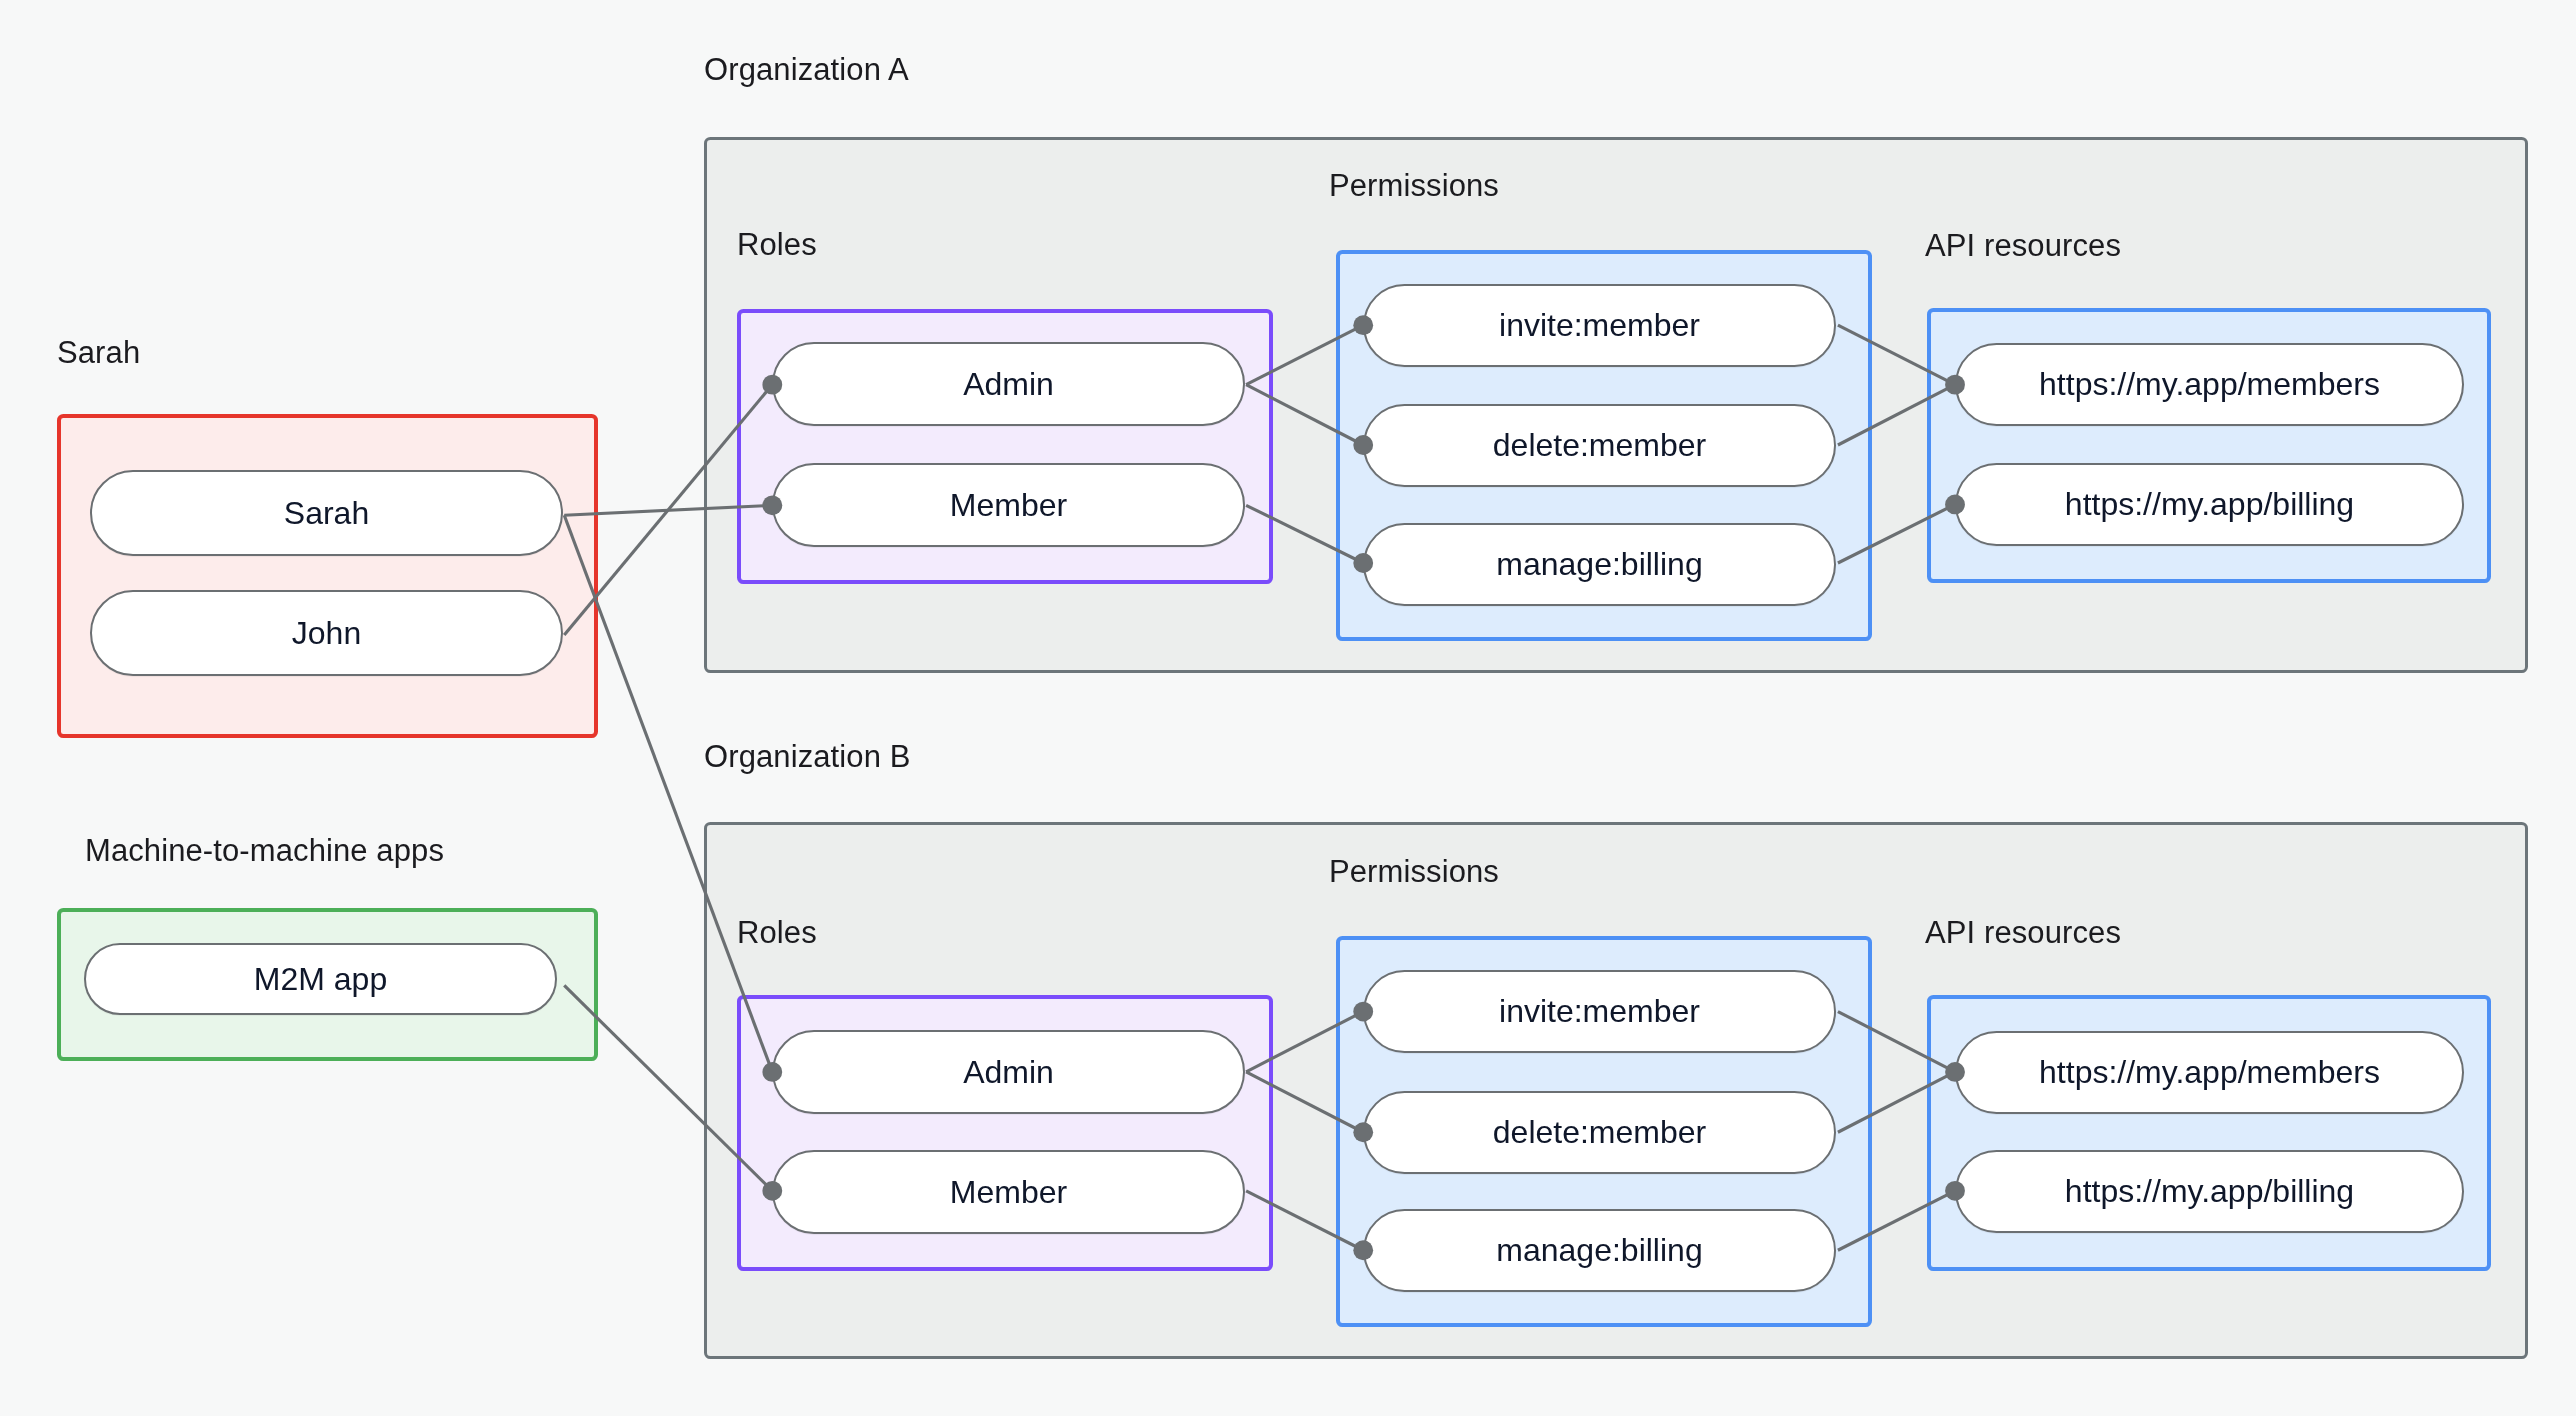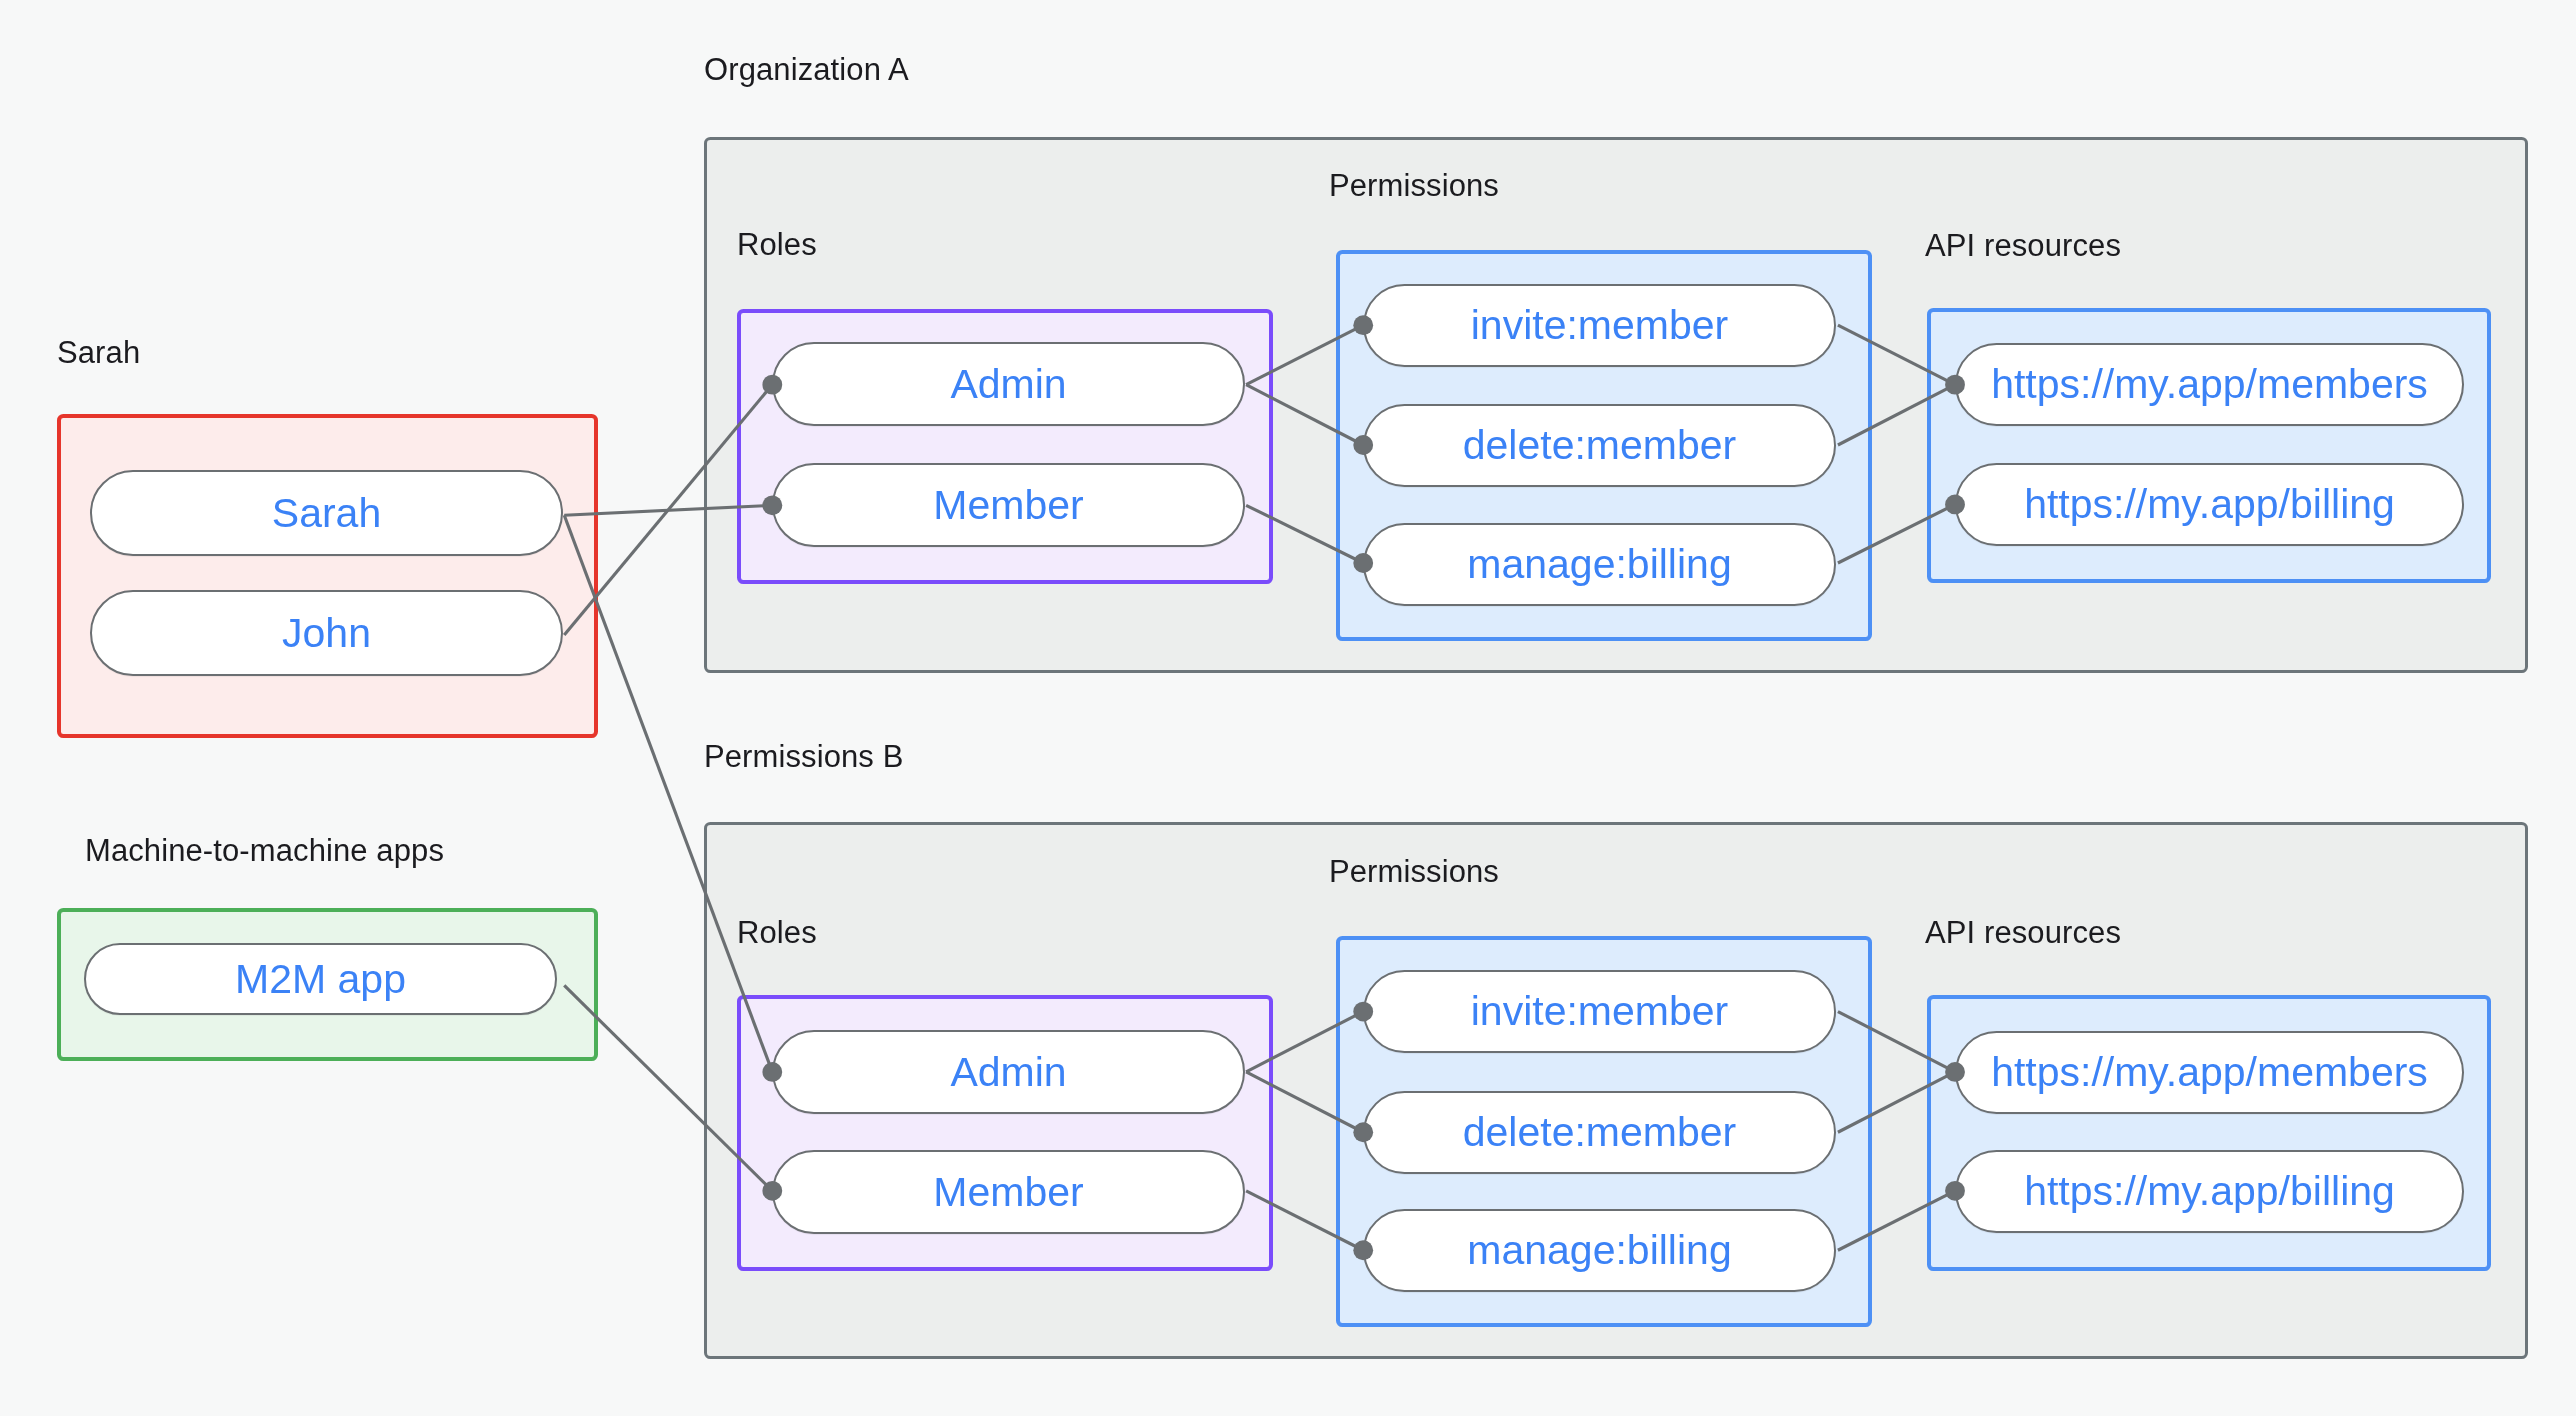--- a/index.html
+++ b/index.html
@@ -53,22 +53,22 @@
   }
 
   .pill {
     position: absolute;
     background: #ffffff;
     border: 2.7px solid #6b6f72;
     border-radius: 900px;
     display: flex;
     align-items: center;
     justify-content: center;
-    font-size: 41px;
-    color: #3b82f6;
+    font-size: 32px;
+    color: #0f172a;
     white-space: nowrap;
     z-index: 4;
     box-shadow: 0 0.9px 0.9px rgba(0,0,0,0.06);
   }
 </style>
 </head>
 <body>
 
 <div id="stage">
 
@@ -138,21 +138,21 @@
   <div class="box perm-box" style="left:1336px; top:250px; width:536px; height:391px;"></div>
   <div class="pill" style="left:1363px; top:284px; width:473px; height:83px;">invite:member</div>
   <div class="pill" style="left:1363px; top:404px; width:473px; height:83px;">delete:member</div>
   <div class="pill" style="left:1363px; top:523px; width:473px; height:83px;">manage:billing</div>
 
   <div class="group-label" style="left:1925px; top:228px;">API resources</div>
   <div class="box api-box" style="left:1927px; top:308px; width:564px; height:275px;"></div>
   <div class="pill" style="left:1955px; top:343px; width:509px; height:83px;">https://my.app/members</div>
   <div class="pill" style="left:1955px; top:463px; width:509px; height:83px;">https://my.app/billing</div>
 
-  <div class="group-label" style="left:704px; top:739px;">Permissions B</div>
+  <div class="group-label" style="left:704px; top:739px;">Organization B</div>
   <div class="box org-box" style="left:704px; top:822px; width:1824px; height:537px;"></div>
 
   <div class="group-label" style="left:737px; top:915px;">Roles</div>
   <div class="box roles-box" style="left:737px; top:995px; width:536px; height:276px;"></div>
   <div class="pill" style="left:772px; top:1030px; width:473px; height:84px;">Admin</div>
   <div class="pill" style="left:772px; top:1150px; width:473px; height:84px;">Member</div>
 
   <div class="group-label" style="left:1329px; top:854px;">Permissions</div>
   <div class="box perm-box" style="left:1336px; top:936px; width:536px; height:391px;"></div>
   <div class="pill" style="left:1363px; top:970px; width:473px; height:83px;">invite:member</div>

